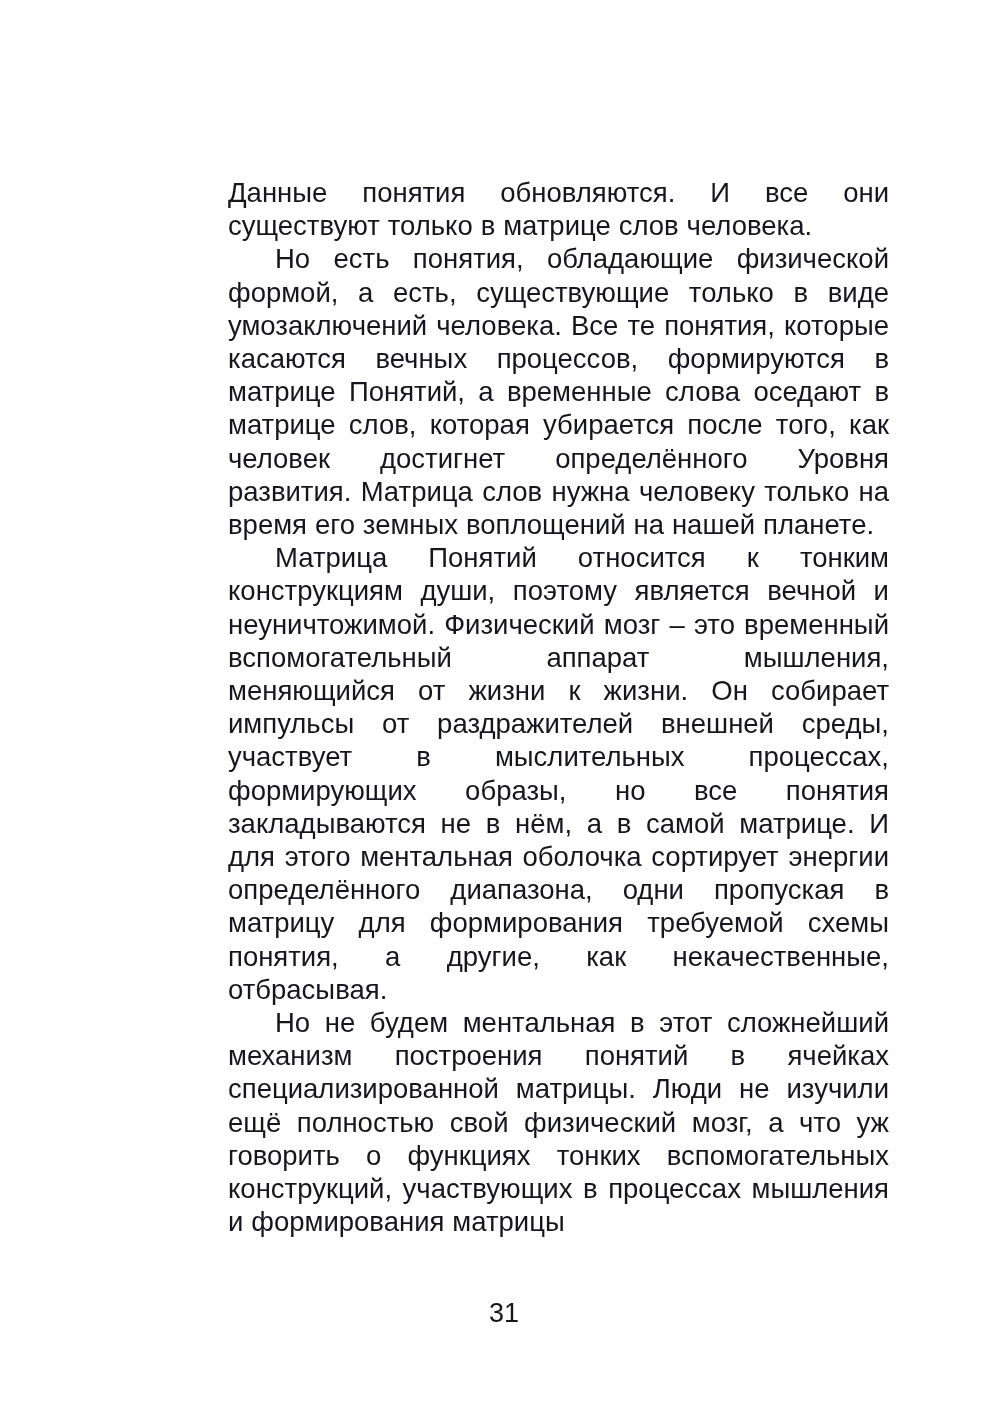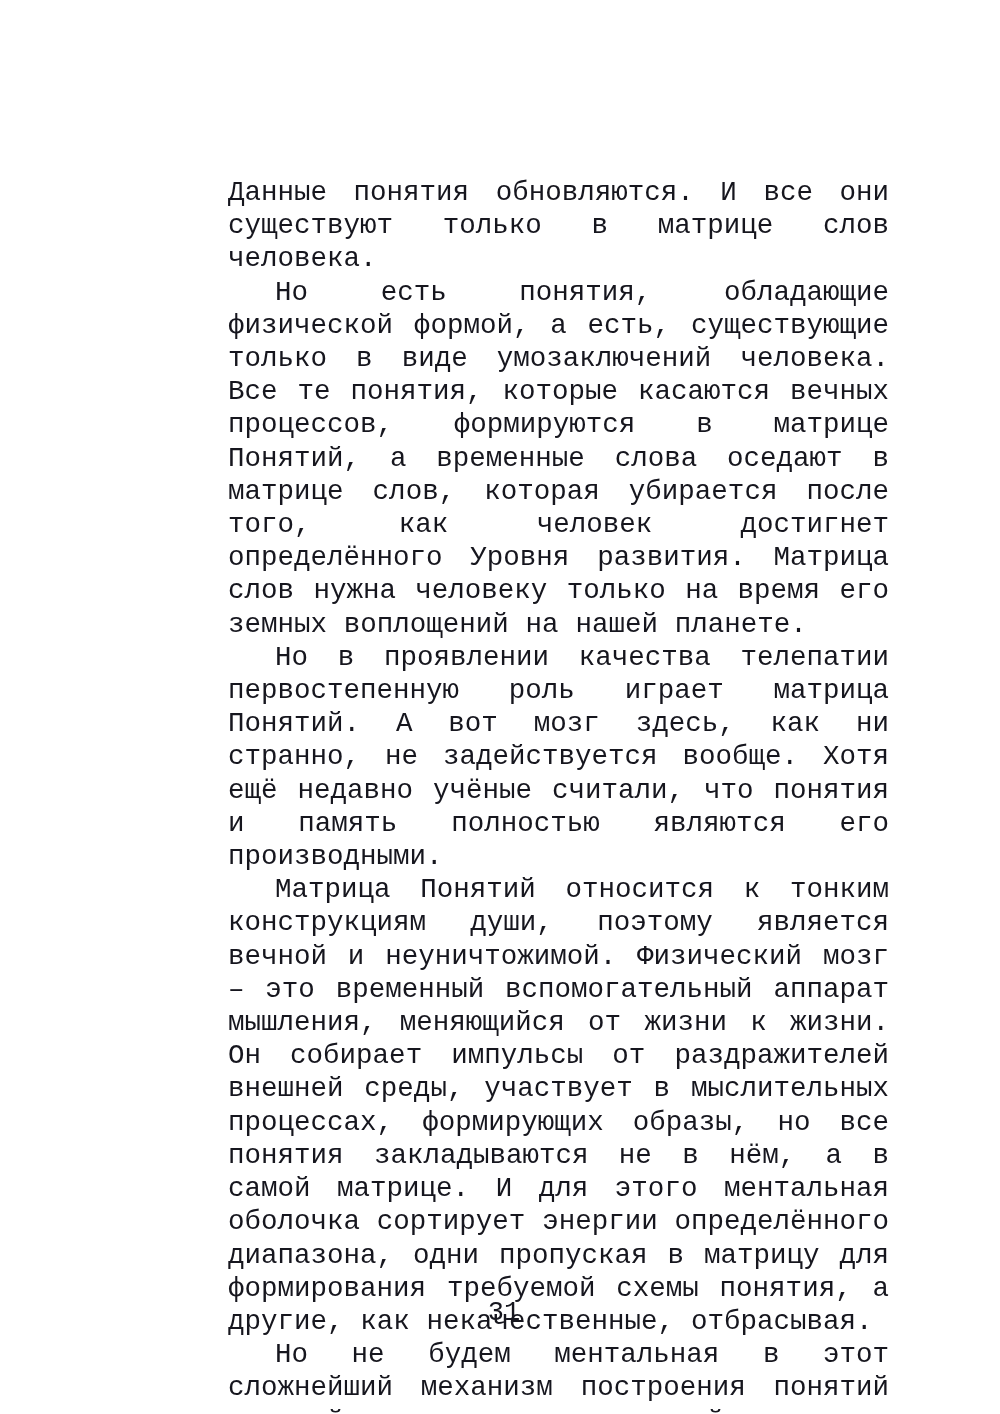--- a/index.html
+++ b/index.html
@@ -9,21 +9,21 @@
     background: #ffffff;
   }
 
   .page {
     position: relative;
     width: 1000px;
     height: 1414px;
     margin: 0 auto;
     background: #ffffff;
     overflow: hidden;
-    font-family: Liberation Mono, monospace;
+    font-family: Liberation Sans, sans-serif;
   }
 
   .text-block {
     position: absolute;
     left: 228px;
     top: 176px;
     width: 661px;
   }
 
   .para {
@@ -56,20 +56,19 @@
   }
 </style>
 </head>
 <body>
 
 <div class="page">
 
   <div class="text-block">
     <p class="para first">Данные понятия обновляются. И все они существуют только в матрице слов человека.</p>
     <p class="para">Но есть понятия, обладающие физической формой, а есть, существующие только в виде умозаключений человека. Все те понятия, которые касаются вечных процессов, формируются в матрице Понятий, а временные слова оседают в матрице слов, которая убирается после того, как человек достигнет определённого Уровня развития. Матрица слов нужна человеку только на время его земных воплощений на нашей планете.</p>
-    <p class="para">Но в проявлении качества телепатии первостепенную роль играет матрица Понятий. А вот мозг здесь, как ни странно, не задействуется вообще. Хотя ещё недавно учёные считали, что понятия и память полностью являются его производными.</p>
     <p class="para">Матрица Понятий относится к тонким конструкциям души, поэтому является вечной и неуничтожимой. Физический мозг – это временный вспомогательный аппарат мышления, меняющийся от жизни к жизни. Он собирает импульсы от раздражителей внешней среды, участвует в мыслительных процессах, формирующих образы, но все понятия закладываются не в нём, а в самой матрице. И для этого ментальная оболочка сортирует энергии определённого диапазона, одни пропуская в матрицу для формирования требуемой схемы понятия, а другие, как некачественные, отбрасывая.</p>
     <p class="para">Но не будем ментальная в этот сложнейший механизм построения понятий в ячейках специализированной матрицы. Люди не изучили ещё полностью свой физический мозг, а что уж говорить о функциях тонких вспомогательных конструкций, участвующих в процессах мышления и формирования матрицы</p>
   </div>
 
   <div class="folio">31</div>
 
 </div>
 
 </body></html>

